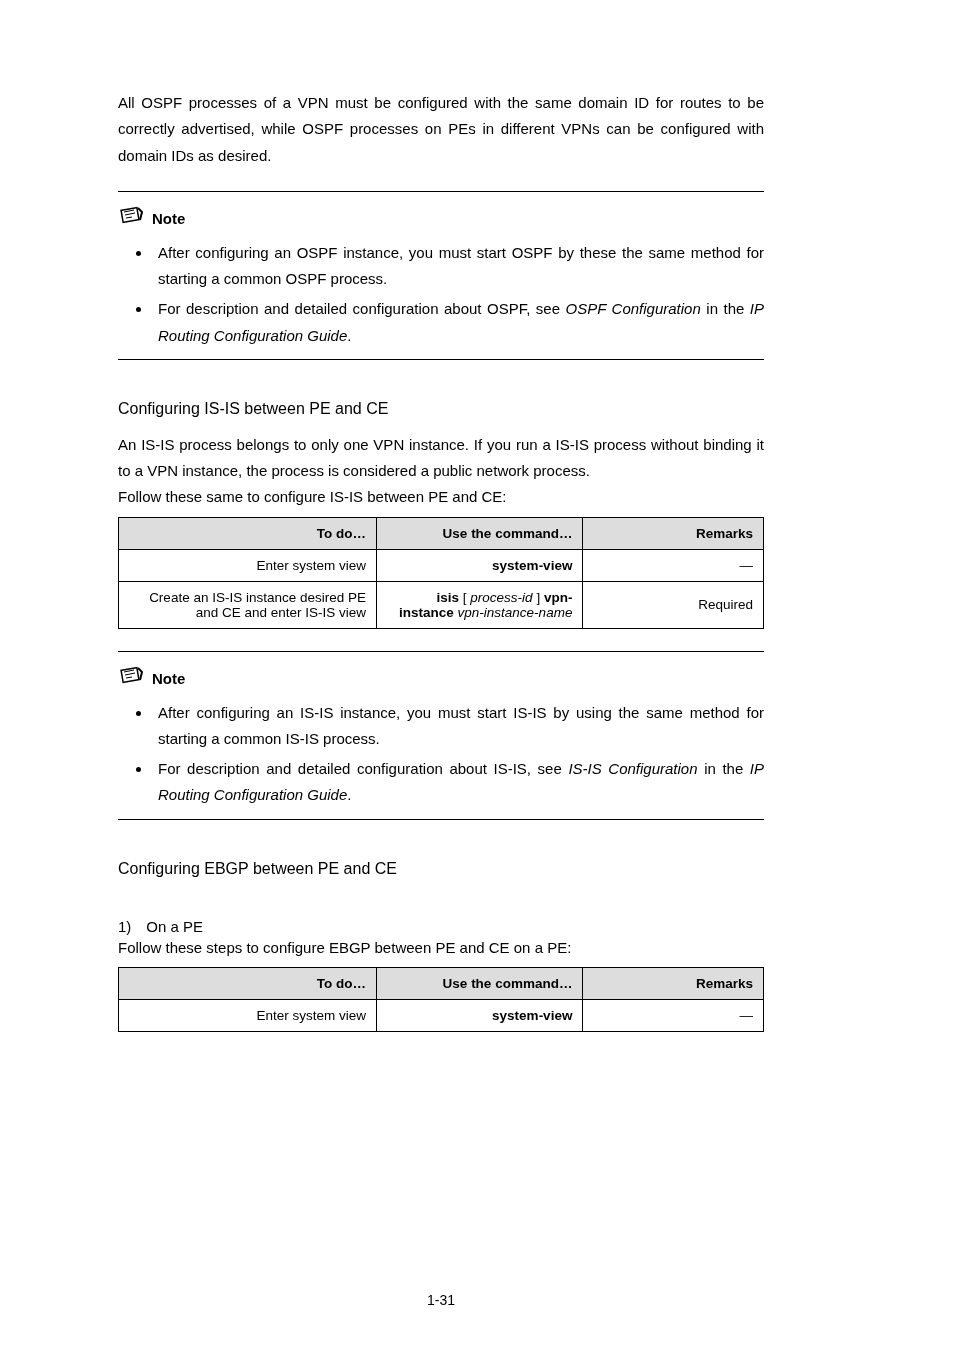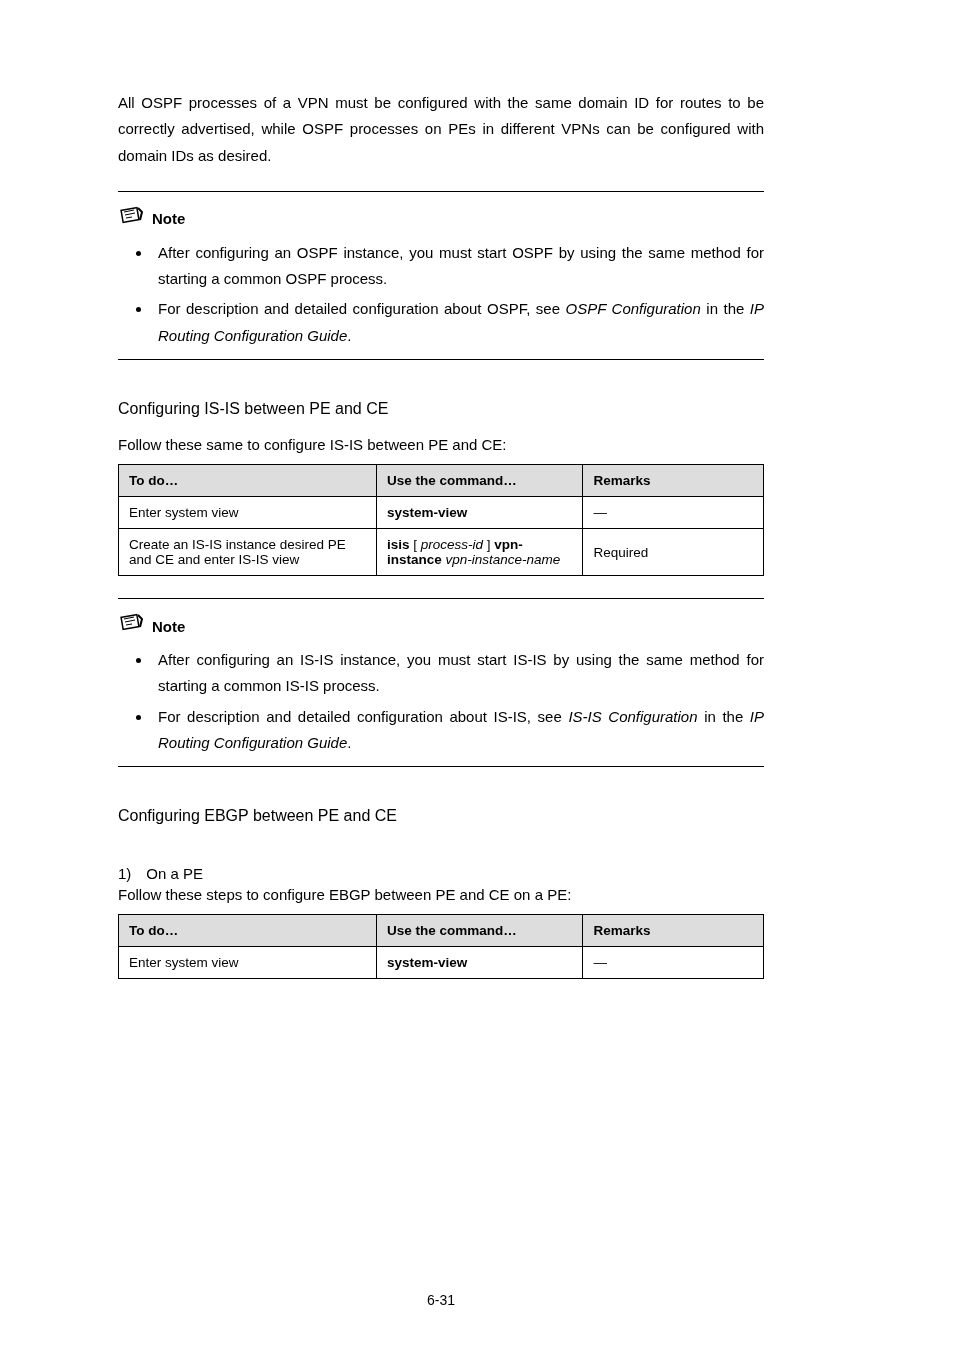--- a/index.html
+++ b/index.html
@@ -62,21 +62,21 @@
   }
   table.cfg {
     width: 100%;
     border-collapse: collapse;
     font-size: 13.5px;
     margin-top: 6px;
   }
   table.cfg th, table.cfg td {
     border: 1px solid #000;
     padding: 8px 10px;
-    text-align: left;
+    text-align: right;
     vertical-align: middle;
   }
   table.cfg th {
     background: #ddd;
     font-weight: bold;
   }
   .col1 { width: 40%; }
   .col2 { width: 32%; }
   .col3 { width: 28%; }
   .ol-item {
@@ -109,29 +109,30 @@
           <rect x="4" y="3" width="16" height="12" fill="none" stroke="#000" stroke-width="1.5" transform="rotate(-10 12 9)"></rect>
           <line x1="6" y1="6" x2="16" y2="4" stroke="#000" stroke-width="1"></line>
           <line x1="7" y1="9" x2="17" y2="7" stroke="#000" stroke-width="1"></line>
           <line x1="8" y1="12" x2="14" y2="11" stroke="#000" stroke-width="1"></line>
           <path d="M20 2 L24 6 L22 14" fill="none" stroke="#000" stroke-width="2"></path>
         </svg>
       </span>
       <span class="note-label">Note</span>
     </div>
     <ul class="note-list">
-      <li>After configuring an OSPF instance, you must start OSPF by using the same method for starting a common OSPF process.</li>
+      <li>After configuring an OSPF instance, you must start OSPF by these the same method for starting a common OSPF process.</li>
       <li>
         <span>For description and detailed configuration about OSPF, see </span><span class="italic">OSPF Configuration</span><span> in the </span><span class="italic">IP Routing Configuration Guide</span><span>.</span>
       </li>
     </ul>
     <div class="note-rule-bottom"></div>
   </div>
 
   <div class="h3">Configuring IS-IS between PE and CE</div>
+  <div class="body-text">An IS-IS process belongs to only one VPN instance. If you run a IS-IS process without binding it to a VPN instance, the process is considered a public network process.</div>
   <div class="body-text">Follow these same to configure IS-IS between PE and CE:</div>
 
   <table class="cfg">
     <colgroup>
         <col class="col1">
         <col class="col2">
         <col class="col3">
       </colgroup>
     <tbody>
         <tr>
@@ -194,14 +195,14 @@
       <th>Remarks</th>
     </tr>
     <tr>
       <td>Enter system view</td>
       <td><span class="bold">system-view</span></td>
       <td>—</td>
     </tr>
   </tbody>
     </table>
 
-  <div class="pnum">6-31</div>
+  <div class="pnum">1-31</div>
 </div>
 
 </body></html>

